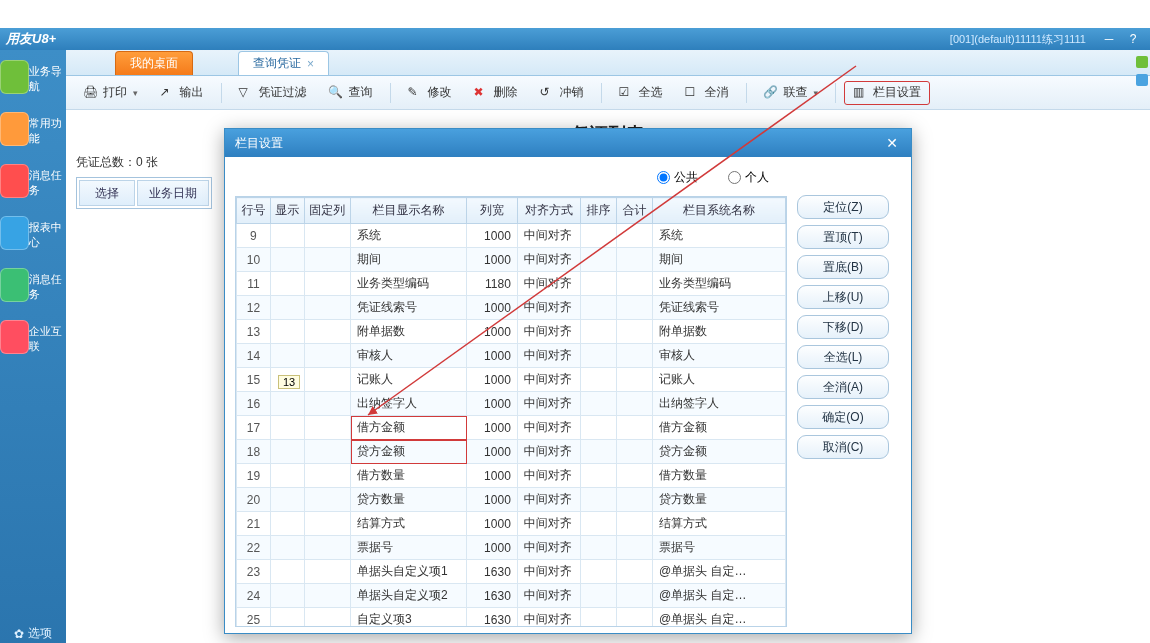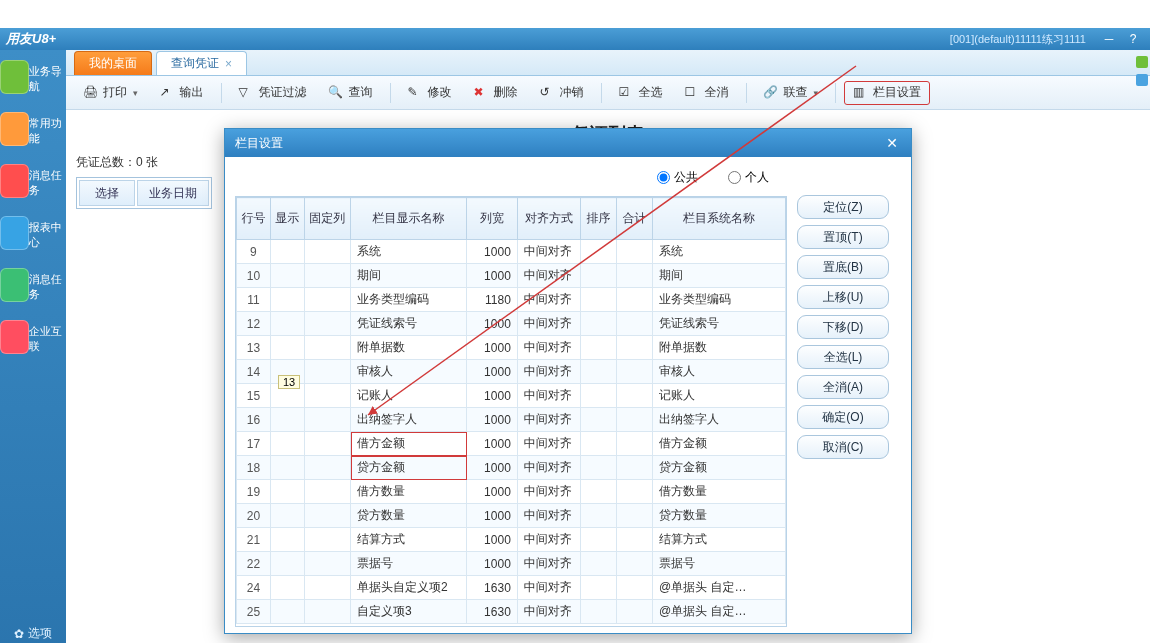--- a/index.html
+++ b/index.html
@@ -14,21 +14,21 @@
 .main { display: flex; height: 621px; }
 .sidebar { width: 66px; background: linear-gradient(#3d8ec7, #2a74ad); display: flex; flex-direction: column; align-items: center; padding-top: 10px; color: #fff; }
 .side-item { display: flex; flex-direction: row; align-items: center; margin-bottom: 14px; cursor: pointer; }
 .side-ico { width: 34px; height: 34px; border-radius: 6px; margin-bottom: 4px; display: flex; align-items: center; justify-content: center; box-shadow: inset 0 0 0 1px rgba(255,255,255,.3); }
 .side-lbl { font-size: 11px; color: #fff; }
 .side-spacer { flex: 1; }
 .side-link { color: #dff1ff; font-size: 11px; margin: 4px 0; cursor: pointer; display: flex; align-items: center; gap: 4px; }
 
 .content { flex: 1; display: flex; flex-direction: column; position: relative; }
 .tabbar { height: 26px; background: linear-gradient(#e8f3fb, #d5e9f7); display: flex; align-items: flex-end; padding-left: 8px; border-bottom: 1px solid #9cc6e4; }
-.tab { height: 24px; padding: 0 14px; display: flex; align-items: center; border: 1px solid #9cc6e4; border-bottom: none; margin-right: 4px; border-radius: 4px 4px 0 0; cursor: pointer; gap: 6px; }
+.tab { height: 24px; padding: 0 14px; display: flex; align-items: center; border: 1px solid #9cc6e4; border-bottom: none; margin-right: 4px; border-radius: 4px 4px 0 0; cursor: pointer; gap: 6px; margin-left: 41px; }
 .tab.orange { background: linear-gradient(#ff9d3b, #f57b1a); color: #fff; border-color: #d66a13; }
 .tab.active { background: #fff; color: #2a6aa0; }
 .tab .close { color: #7aa9cc; font-size: 12px; }
 
 .toolbar { height: 34px; background: linear-gradient(#f7fbff, #e4eff8); border-bottom: 1px solid #c4d9ea; display: flex; align-items: center; padding: 0 8px; gap: 4px; }
 .tbtn { height: 24px; padding: 0 8px; display: flex; align-items: center; gap: 4px; cursor: pointer; color: #333; border: 1px solid transparent; border-radius: 3px; }
 .tsep { width: 1px; height: 20px; background: #c4d9ea; margin: 0 4px; }
 .tico { width: 16px; height: 16px; display: inline-block; }
 .caret { font-size: 9px; color: #666; margin-left: 2px; }
 .tbtn.hl { border: 1px solid #d13a3a; }
@@ -45,21 +45,21 @@
 .dlg-title { height: 28px; background: linear-gradient(#49a0de, #2e7fc0); color: #fff; display: flex; align-items: center; padding: 0 10px; }
 .dlg-title .x { margin-left: auto; width: 18px; height: 18px; display: flex; align-items: center; justify-content: center; cursor: pointer; font-size: 14px; }
 .dlg-body { flex: 1; display: flex; padding: 10px 22px 6px 10px; gap: 10px; overflow: hidden; }
 .dlg-left { flex: 1; display: flex; flex-direction: column; }
 .dlg-radio { display: flex; justify-content: flex-end; gap: 30px; padding: 2px 18px 10px 0; }
 .dlg-radio label { display: flex; align-items: center; gap: 4px; cursor: pointer; }
 
 .grid-wrap { flex: 1; border: 1px solid #b9d3e8; overflow: hidden; position: relative; }
 .grid-scroll { position: absolute; inset: 0; overflow-y: auto; overflow-x: hidden; }
 .grid { width: 100%; border-collapse: collapse; }
-.grid th { position: sticky; top: 0; background: linear-gradient(#f3f9fe, #e2effa); border: 1px solid #bcd4e8; height: 42px; font-weight: normal; color: #334; padding: 0 4px; }
+.grid th { position: sticky; top: 0; background: linear-gradient(#f3f9fe, #e2effa); border: 1px solid #bcd4e8; height: 26px; font-weight: normal; color: #334; padding: 0 4px; }
 .grid td { border: 1px solid #d9e7f2; height: 24px; padding: 0 6px; color: #333; background: #fff; }
 .grid tr:nth-child(even) td { background: #f6fbff; }
 .grid td.num { text-align: center; color: #555; }
 .grid td.right { text-align: right; }
 .hlcell { outline: 1px solid #d13a3a; outline-offset: -1px; }
 .tag13 { position: absolute; left: 42px; top: 178px; background: #fffde1; border: 1px solid #c9c07a; padding: 0 4px; font-size: 11px; z-index: 2; }
 
 .dlg-right { width: 92px; display: flex; flex-direction: column; gap: 6px; padding-top: 28px; }
 .dlg-btn { height: 24px; border: 1px solid #a9c6dd; border-radius: 9px; background: linear-gradient(#fdfeff, #e6f1fa); cursor: pointer; text-align: center; line-height: 22px; color: #234; }
 
@@ -395,20 +395,31 @@
     <td></td>
                   <td></td>
     <td class="">票据号</td>
     <td class="right">1000</td>
     <td>中间对齐</td>
     <td></td>
                   <td></td>
     <td>票据号</td>
   </tr>
                 <tr>
+    <td class="num">23</td>
+    <td></td>
+                  <td></td>
+    <td class="">单据头自定义项1</td>
+    <td class="right">1630</td>
+    <td>中间对齐</td>
+    <td></td>
+                  <td></td>
+    <td>@单据头 自定…</td>
+  </tr>
+                <tr>
     <td class="num">24</td>
     <td></td>
                   <td></td>
     <td class="">单据头自定义项2</td>
     <td class="right">1630</td>
     <td>中间对齐</td>
     <td></td>
                   <td></td>
     <td>@单据头 自定…</td>
   </tr>

